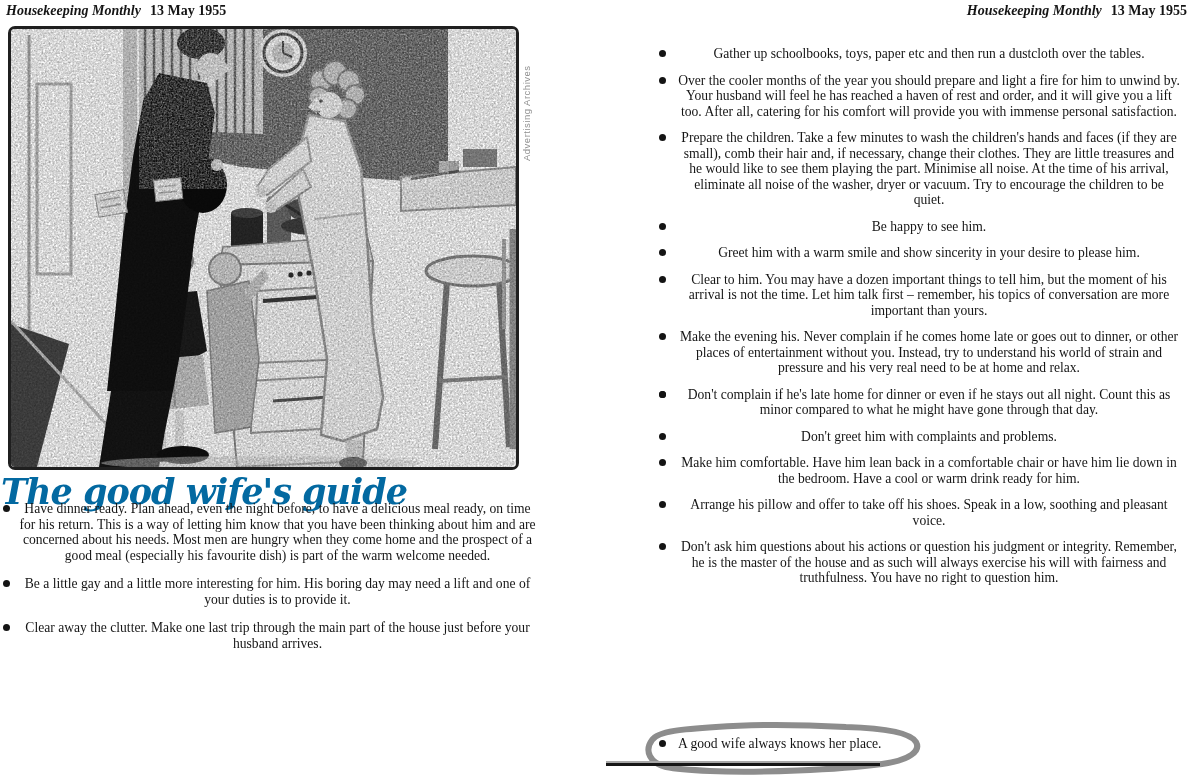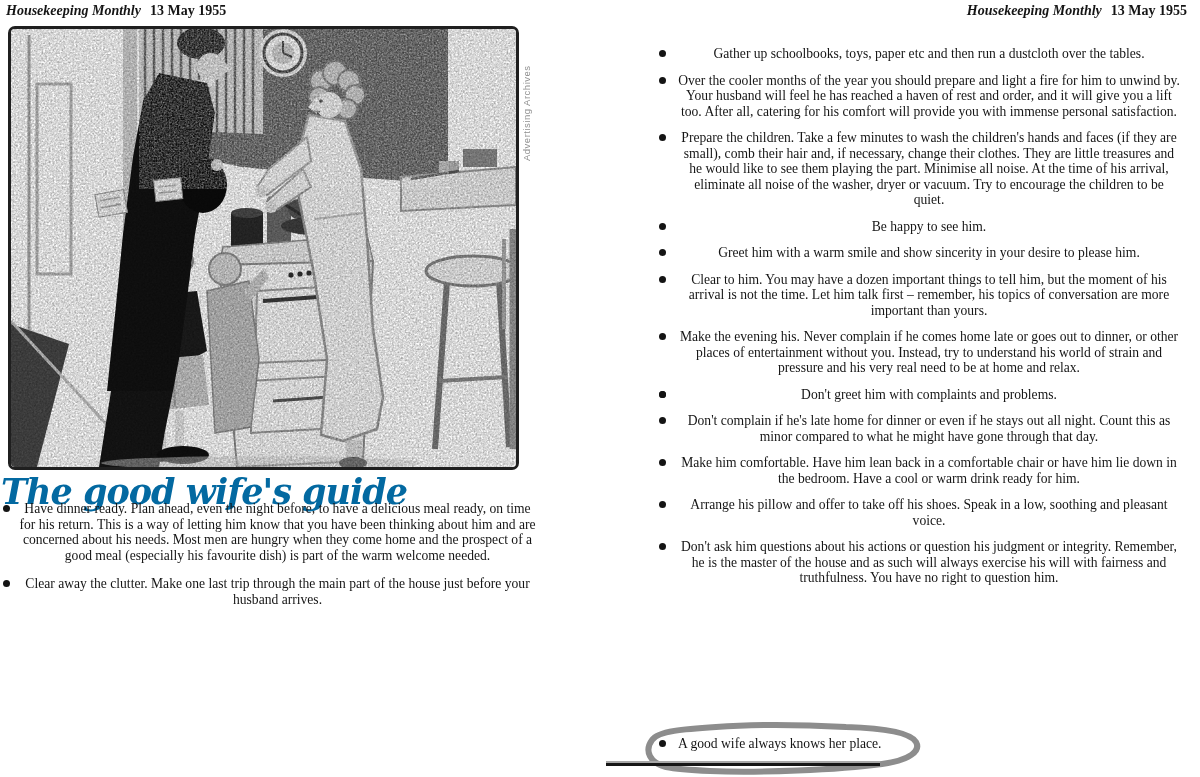--- a/index.html
+++ b/index.html
@@ -210,34 +210,35 @@
       <rect width="505" height="438" filter="url(#gb)" opacity="0.34"></rect>
     </svg>
   </div>
 
   <div class="credit">Advertising Archives</div>
 
   <h1 class="title">The good wife's guide</h1>
 
   <ul class="list list-left">
     <li><span class="dot"></span><span>Have dinner ready. Plan ahead, even the night before, to have a delicious meal ready, on time for his return. This is a way of letting him know that you have been thinking about him and are concerned about his needs. Most men are hungry when they come home and the prospect of a good meal (especially his favourite dish) is part of the warm welcome needed.</span></li>
+    <li><span class="dot"></span><span>Be a little gay and a little more interesting for him. His boring day may need a lift and one of your duties is to provide it.</span></li>
     <li><span class="dot"></span><span>Clear away the clutter. Make one last trip through the main part of the house just before your husband arrives.</span></li>
   </ul>
 
   <ul class="list list-right">
     <li><span class="dot"></span><span>Gather up schoolbooks, toys, paper etc and then run a dustcloth over the tables.</span></li>
     <li><span class="dot"></span><span>Over the cooler months of the year you should prepare and light a fire for him to unwind by. Your husband will feel he has reached a haven of rest and order, and it will give you a lift too. After all, catering for his comfort will provide you with immense personal satisfaction.</span></li>
     <li><span class="dot"></span><span>Prepare the children. Take a few minutes to wash the children's hands and faces (if they are small), comb their hair and, if necessary, change their clothes. They are little treasures and he would like to see them playing the part. Minimise all noise. At the time of his arrival, eliminate all noise of the washer, dryer or vacuum. Try to encourage the children to be quiet.</span></li>
     <li><span class="dot"></span><span>Be happy to see him.</span></li>
     <li><span class="dot"></span><span>Greet him with a warm smile and show sincerity in your desire to please him.</span></li>
     <li><span class="dot"></span><span>Clear to him. You may have a dozen important things to tell him, but the moment of his arrival is not the time. Let him talk first – remember, his topics of conversation are more important than yours.</span></li>
     <li><span class="dot"></span><span>Make the evening his. Never complain if he comes home late or goes out to dinner, or other places of entertainment without you. Instead, try to understand his world of strain and pressure and his very real need to be at home and relax.</span></li>
     <li><span class="dot"></span></li>
+    <li><span class="dot"></span><span>Don't complain if he's late home for dinner or even if he stays out all night. Count this as minor compared to what he might have gone through that day.</span></li>
     <li><span class="dot"></span><span>Don't greet him with complaints and problems.</span></li>
-    <li><span class="dot"></span><span>Don't complain if he's late home for dinner or even if he stays out all night. Count this as minor compared to what he might have gone through that day.</span></li>
     <li><span class="dot"></span><span>Make him comfortable. Have him lean back in a comfortable chair or have him lie down in the bedroom. Have a cool or warm drink ready for him.</span></li>
     <li><span class="dot"></span><span>Arrange his pillow and offer to take off his shoes. Speak in a low, soothing and pleasant voice.</span></li>
     <li><span class="dot"></span><span>Don't ask him questions about his actions or question his judgment or integrity. Remember, he is the master of the house and as such will always exercise his will with fairness and truthfulness. You have no right to question him.</span></li>
   </ul>
 
   <div class="circled-wrap">
     <svg class="oval" viewBox="0 0 290 54">
       <path d="M 26 46 C 10 42, 4 30, 12 19 C 18 10, 44 8, 76 6 C 116 3, 168 4, 206 6 C 240 7, 270 11, 276 21 C 281 30, 270 39, 242 43 C 198 49, 118 52, 70 50 C 50 49, 36 48, 26 46 Z" fill="none" stroke="#8d8d8d" stroke-width="6" stroke-linejoin="round" stroke-linecap="round"></path>
     </svg>
     <span class="dot"></span>

